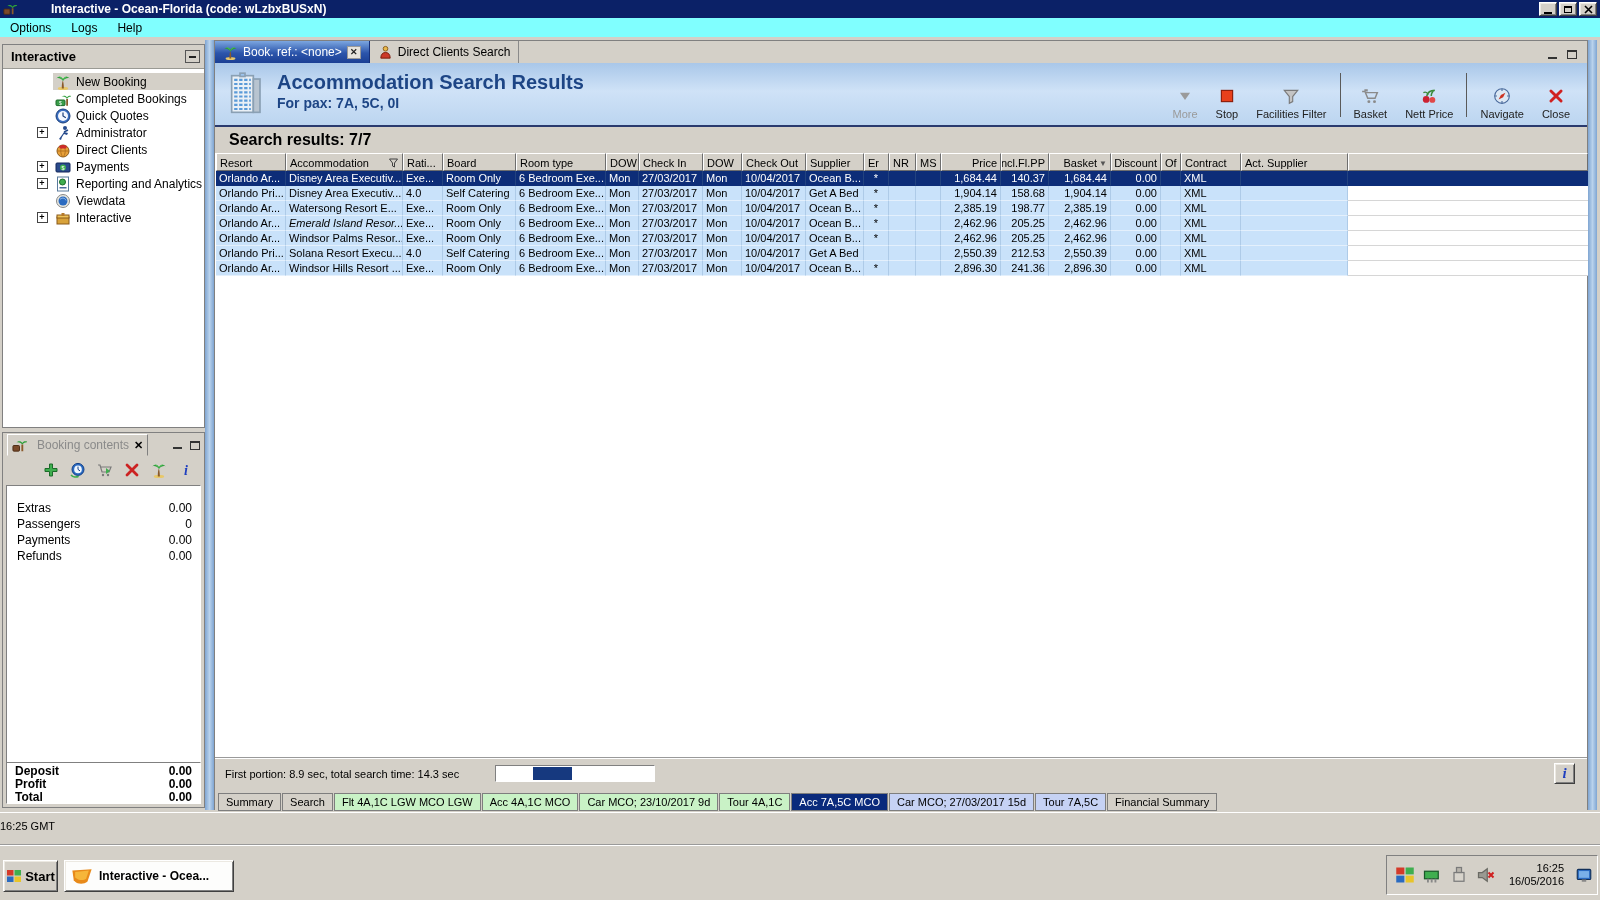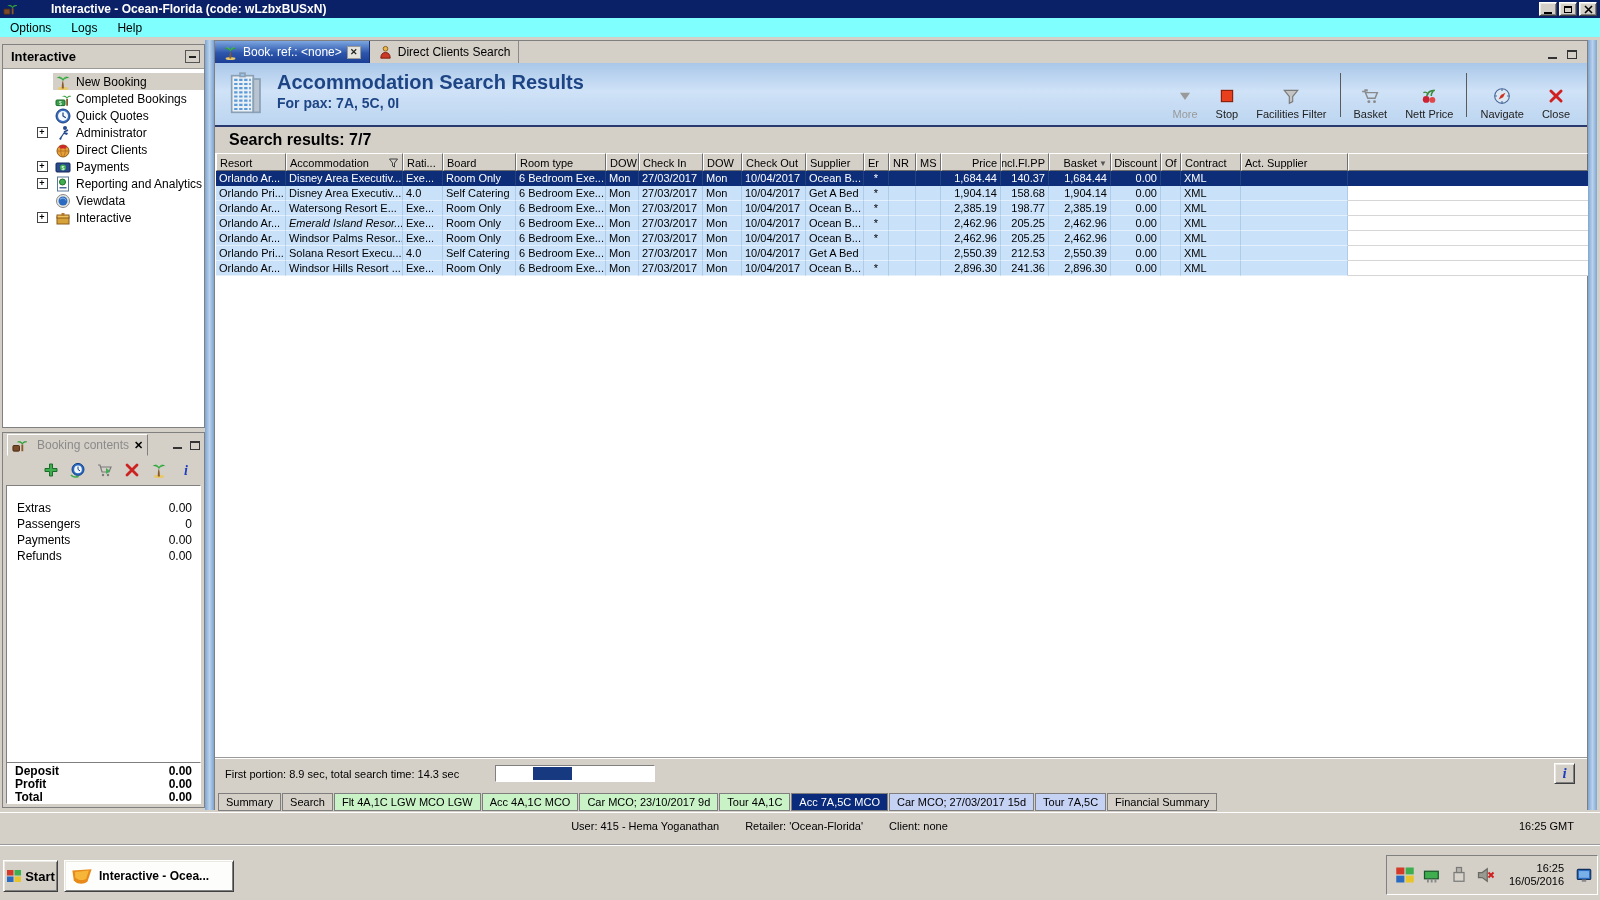--- a/index.html
+++ b/index.html
@@ -767,25 +767,20 @@
       <span class="btab btab-navy">Acc 7A,5C MCO</span>
       <span class="btab btab-blue">Car MCO; 27/03/2017 15d</span>
       <span class="btab btab-blue">Tour 7A,5C</span>
       <span class="btab btab-grey">Financial Summary</span>
     </div>
 </div>
 
 <div id="right-strip" class="abs"></div>
 
 <div id="statusbar" class="abs">
-  <div id="status-center">
-    <span>User: 415 - Hema Yoganathan</span>
-    <span>Retailer: 'Ocean-Florida'</span>
-    <span>Client: none</span>
-  </div>
   <span id="status-time">16:25 GMT</span>
 </div>
 
 <div id="taskbar" class="abs">
   <span id="start-btn" class="btn3d">
     <svg viewBox="0 0 16 16">
         <rect x="1" y="2" width="6.5" height="5.5" fill="#d43a2a"></rect>
         <rect x="8.5" y="2" width="6.5" height="5.5" fill="#3fae4f"></rect>
         <rect x="1" y="8.5" width="6.5" height="5.5" fill="#2a6ac0"></rect>
         <rect x="8.5" y="8.5" width="6.5" height="5.5" fill="#e8c42a"></rect>

